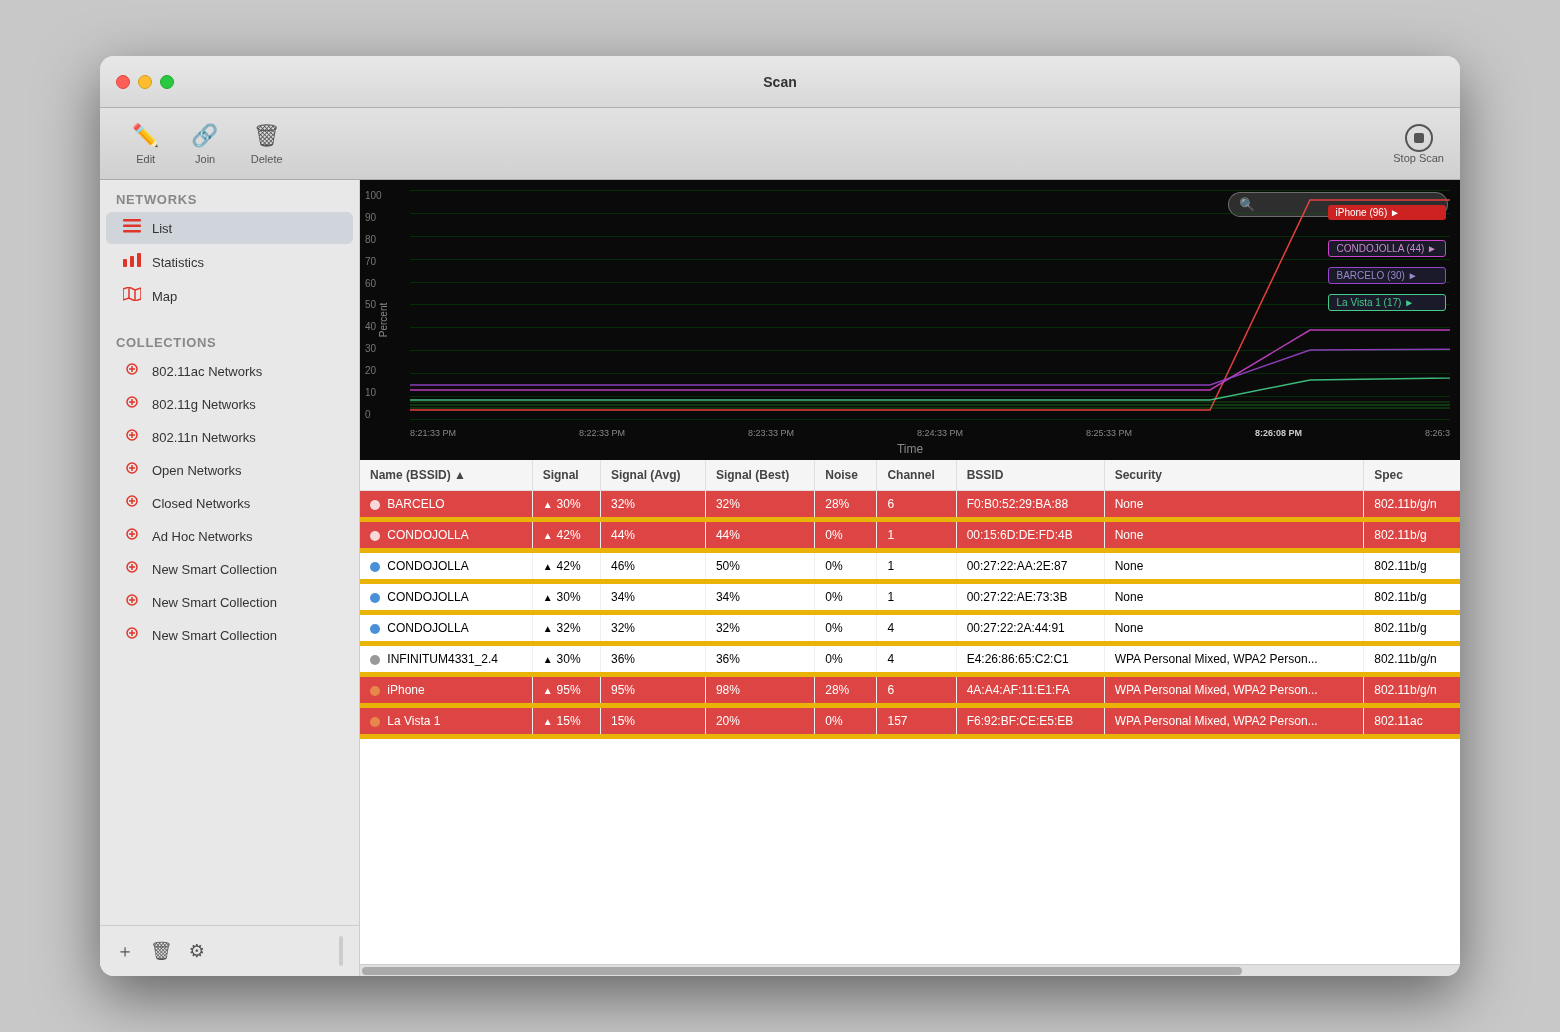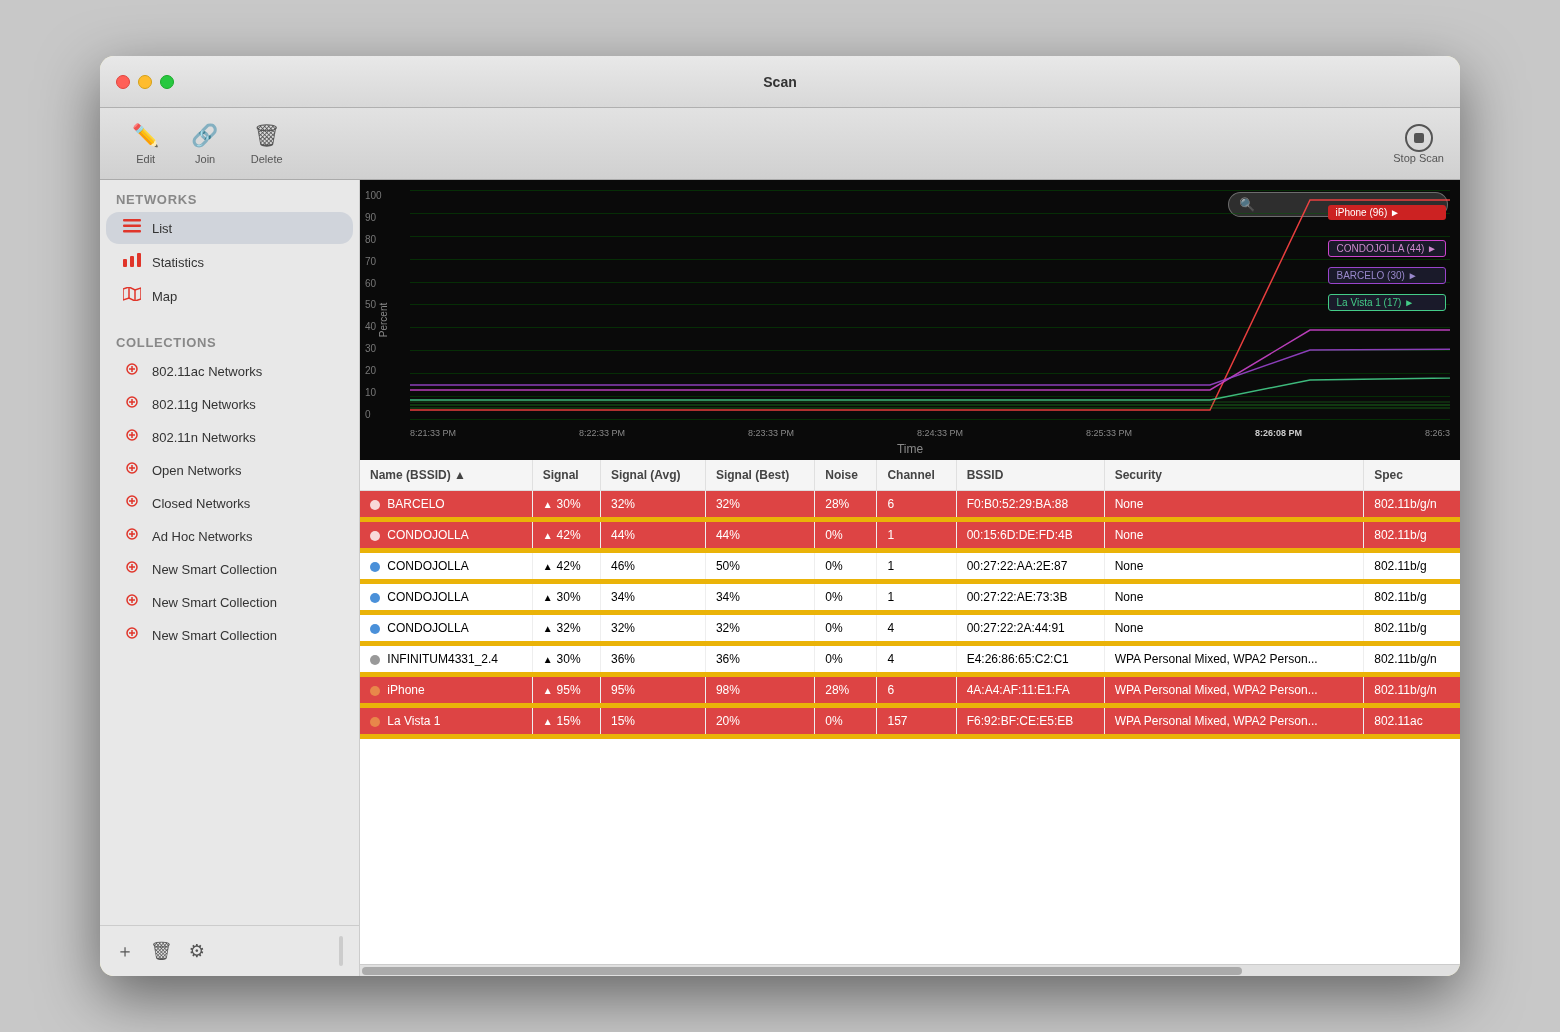--- a/index.html
+++ b/index.html
@@ -138,21 +138,20 @@
       display: flex;
       align-items: center;
       gap: 10px;
       padding: 7px 16px;
       cursor: pointer;
       border-radius: 6px;
       margin: 1px 6px;
     }
     .sidebar-item.active {
       background: #d0d4db;
-      border-radius: 13px;
     }
     .sidebar-item-icon {
       color: #e0352a;
       font-size: 16px;
       width: 20px;
       text-align: center;
     }
     .sidebar-item-label {
       font-size: 13px;
       color: #333;

